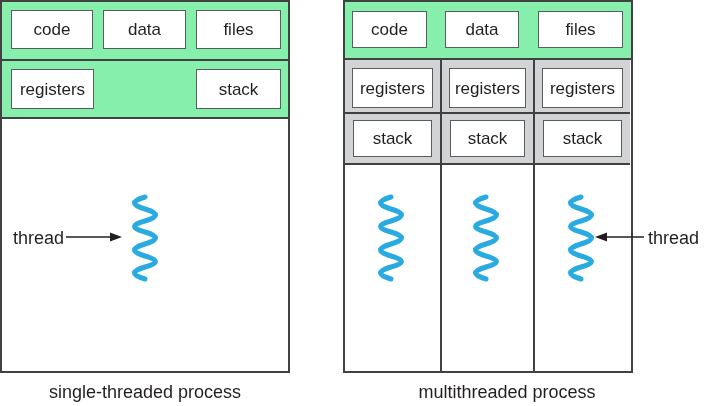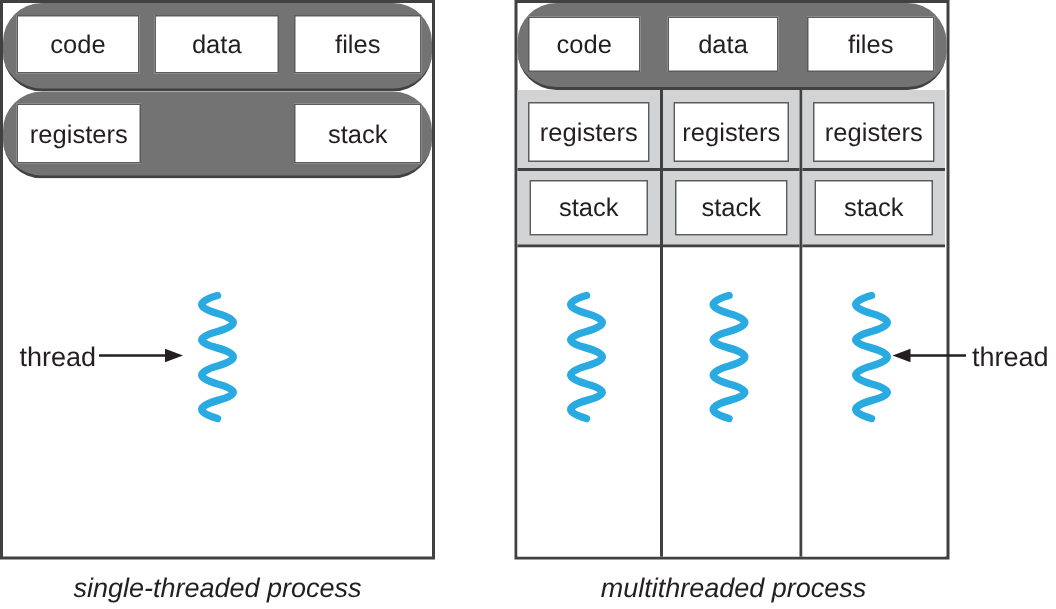--- a/index.html
+++ b/index.html
@@ -8,21 +8,21 @@
     position:relative; width:704px; height:406px; background:#ffffff;
     font-family:"Liberation Sans", sans-serif; color:#231F20; overflow:hidden;
   }
   .panel {
     position:absolute; top:0; width:290px; height:373px;
     border:2px solid #414042; background:#ffffff;
   }
   .panel-left  { left:0; }
   .panel-right { left:343px; }
 
-  .graysec { position:relative; background:#737373; border-bottom:2px solid #414042;border-radius:26px; }
+  .graysec { position:relative; background:#86efac; border-bottom:2px solid #414042; }
   .lp-sec-a { height:59px; }
   .lp-sec-b { height:58px; }
   .rp-sec-a { height:58px; }
 
   .membox {
     position:absolute; background:#ffffff; border:1.5px solid #5B5C5E;
     display:flex; align-items:center; justify-content:center;
     font-size:17px; line-height:1; color:#231F20; white-space:nowrap;
   }
   
@@ -57,23 +57,23 @@
   .sq-r3    { left:566px; top:194px; }
 
   .thread-label { position:absolute; font-size:18px; line-height:18px; }
   .tl-left  { left:13px;  top:229px; }
   .tl-right { left:648px; top:229px; }
   .arrow { position:absolute; }
   .ar-left  { left:66px;  top:231px; }
   .ar-right { left:595px; top:231px; }
 
   .caption { position:absolute; top:381px; width:290px; text-align:center;
-             font-size:18px; line-height:22px;font-style:italic; }
+             font-size:18px; line-height:22px; }
   .cap-left  { left:0; }
-  .cap-right { left:344px; }
+  .cap-right { left:362px; }
 </style>
 </head>
 <body>
 
 <div class="stage">
 
   <div class="panel panel-left">
     <div class="graysec lp-sec-a">
       <div class="membox lp-code">code</div>
       <div class="membox lp-data">data</div>

